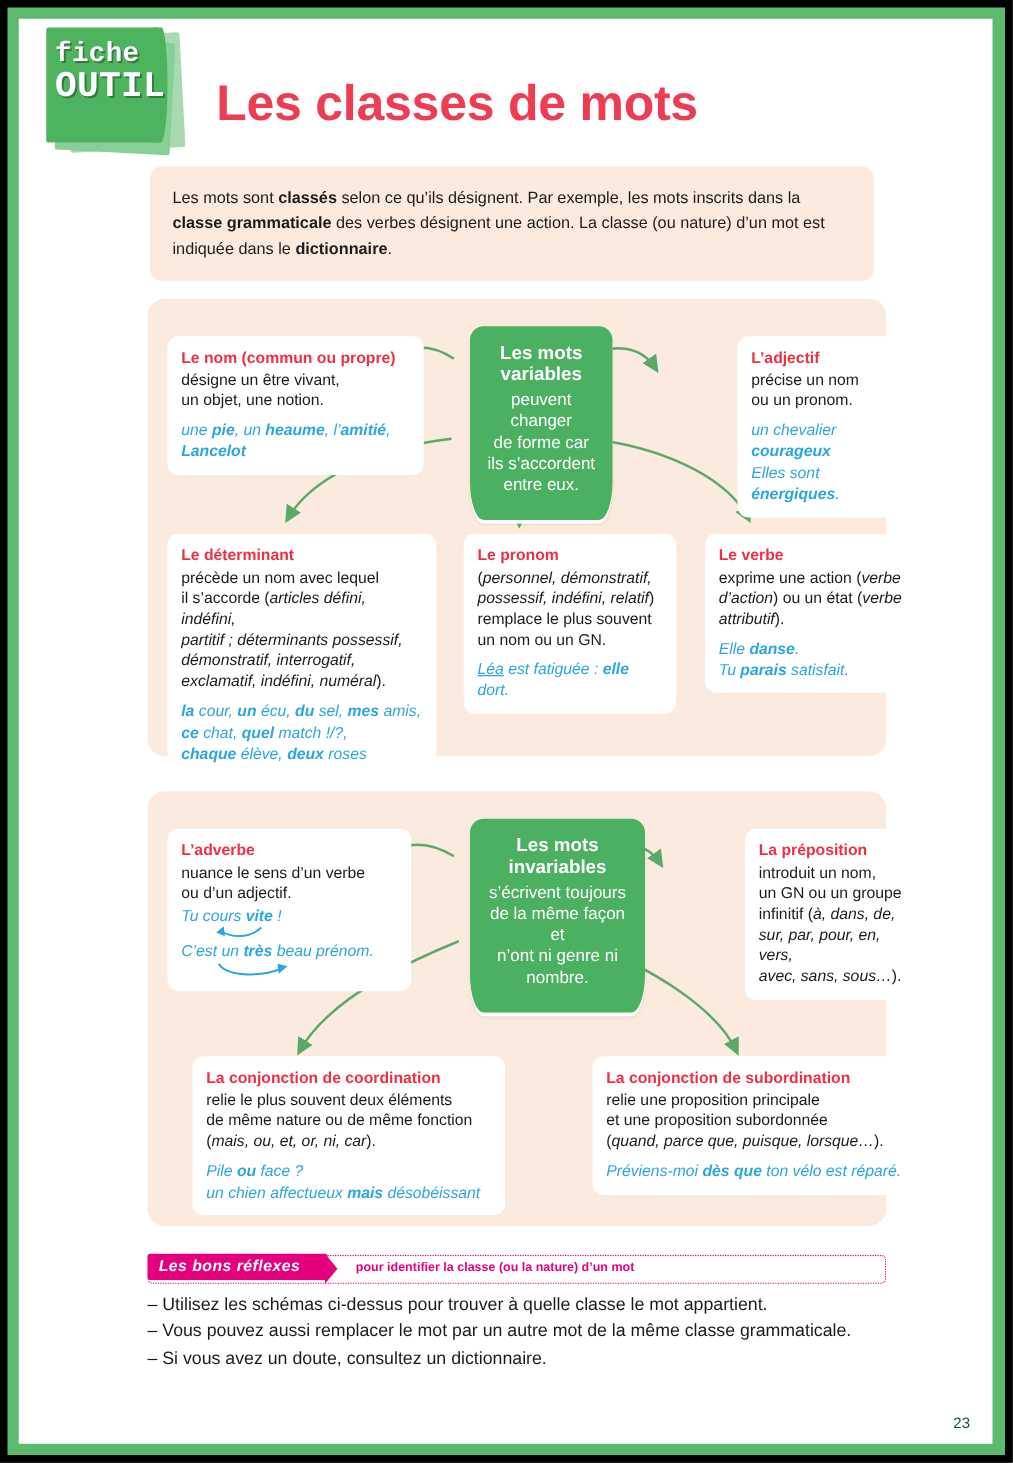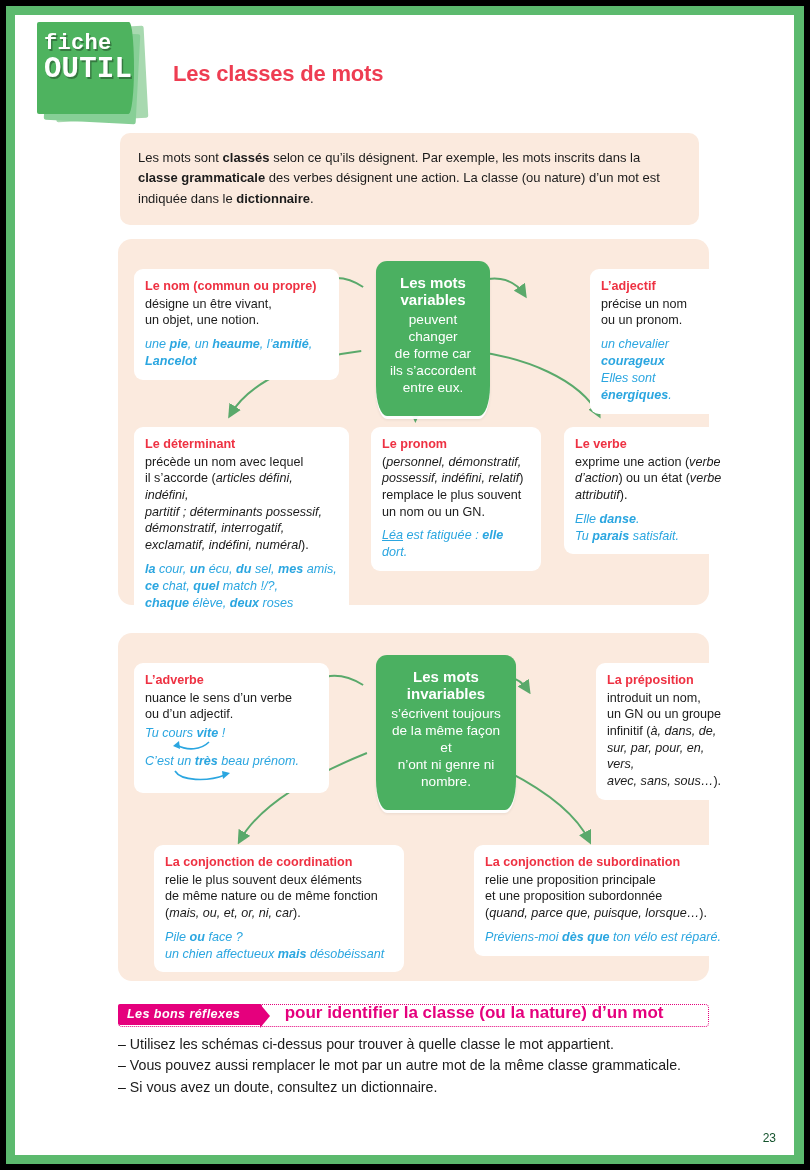--- a/index.html
+++ b/index.html
@@ -62,21 +62,21 @@
     position: absolute; left: 12px; top: 12px;
     color: #ffffff; line-height: 1.06;
     text-shadow: 1.5px 1.5px 0 rgba(0,0,0,.32);
     z-index: 3;
     font-family: Liberation Mono, monospace;
   }
   .tag-text .l1 { font-size: 22px; font-weight: bold; letter-spacing: .3px; display:block; }
   .tag-text .l2 { font-size: 29px; font-weight: bold; letter-spacing: .2px; display:block; }
   .page-title {
     position: absolute; left: 158px; top: 46px;
-    font-size: 22px; font-weight: bold; color: #ee3d52;
+    font-size: 40px; font-weight: bold; color: #ee3d52;
     letter-spacing: -0.2px;
   }
 
   
   .intro {
     margin: 0 95px 0 105px;
     background: #fbeade;
     border-radius: 10px;
     padding: 15px 18px 16px 18px;
     font-size: 13px; color: #1b1b1b; line-height: 1.56;
@@ -151,21 +151,21 @@
     position: relative;
     border-radius: 2px;
   }
   .reflex-tag::after {
     content: ""; position: absolute; right: -8px; top: 0;
     border-left: 10px solid #e5007d;
     border-top: 12px solid transparent;
     border-bottom: 12px solid transparent;
   }
   .reflex-sub {
-    color: #e5007d; font-weight: bold; font-size: 17px;
+    color: #e5007d; font-weight: bold; font-size: 10px;
     margin-left: 18px;
   }
   .reflex-dotted {
     position: absolute; left: 0; right: 0; top: 1px; height: 23px;
     border: 1.6px dotted #e5007d; border-radius: 4px;
     z-index: 0;
   }
   .reflex-bar-inner { position: relative; z-index: 1; white-space: nowrap; }
   .reflex-list { margin-top: 9px; }
   .reflex-list li {

